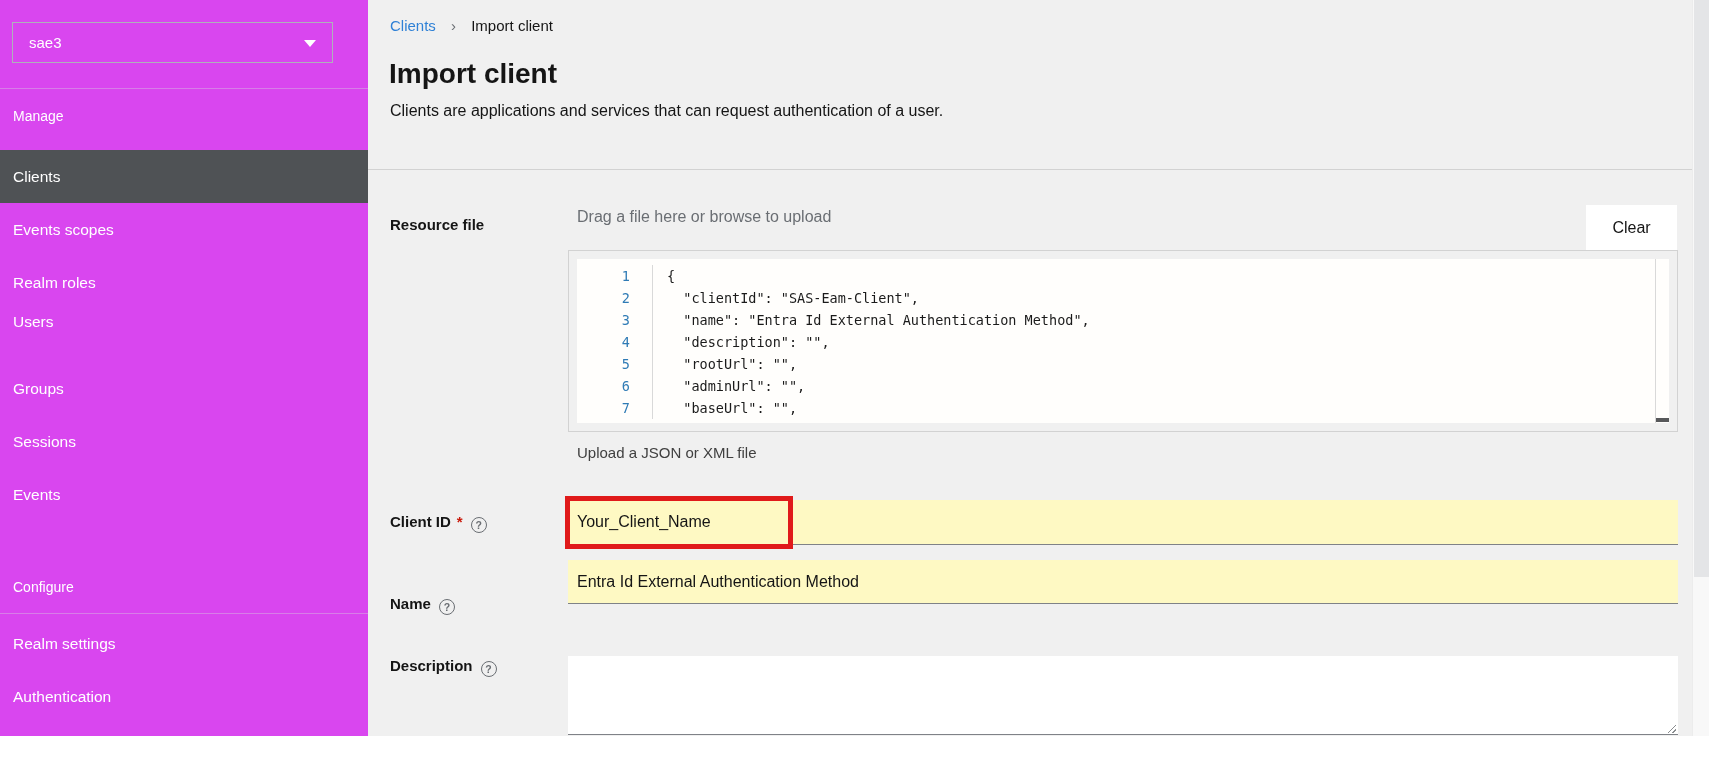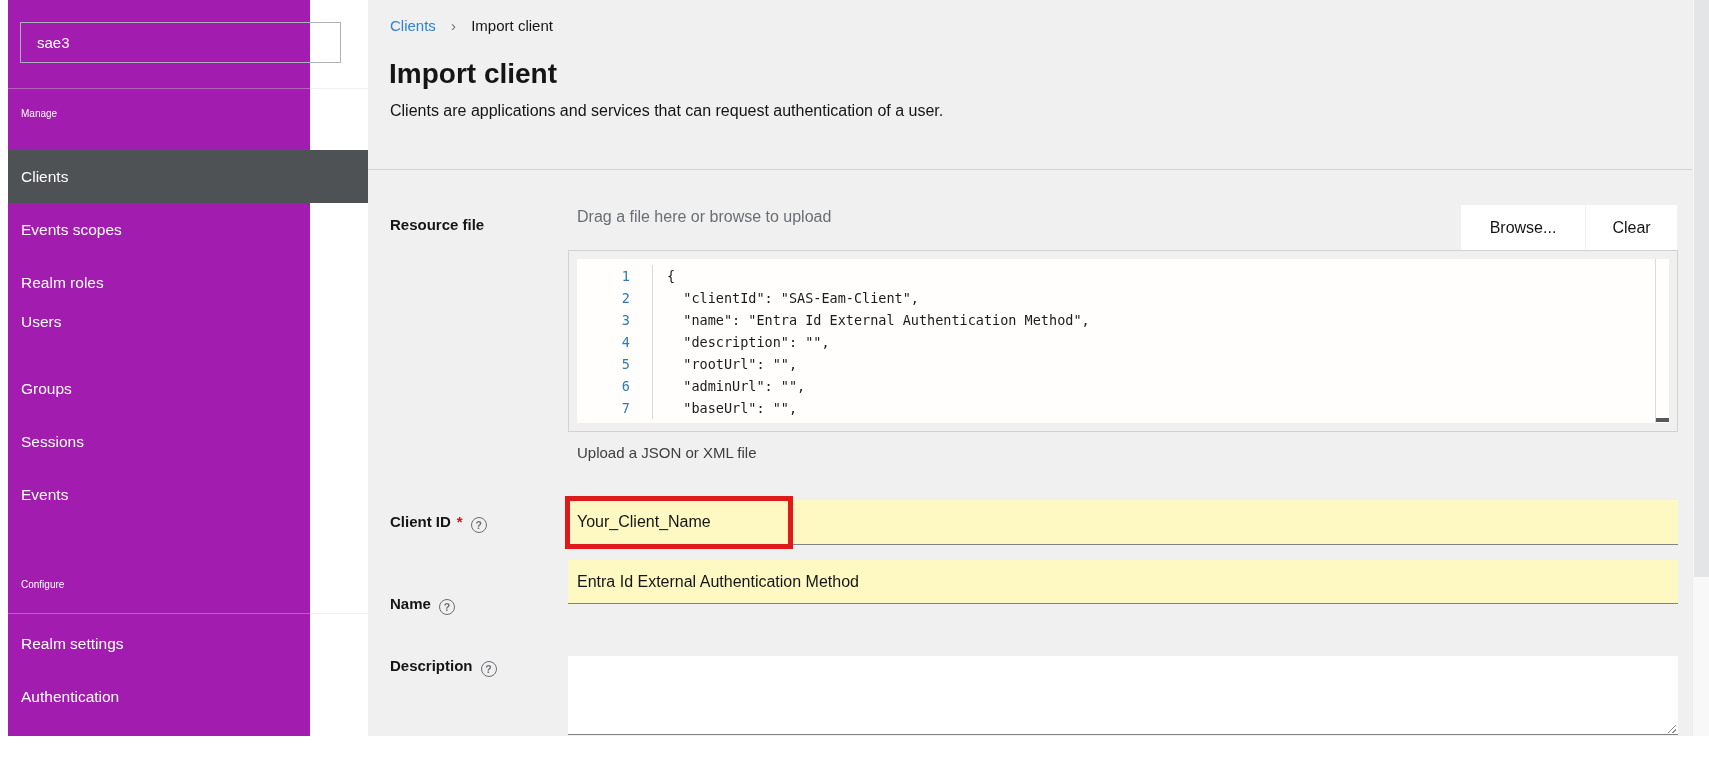--- a/index.html
+++ b/index.html
@@ -3,32 +3,32 @@
 <meta charset="utf-8">
 <style>
   html,body{margin:0;padding:0;}
   body{
     width:1709px;height:780px;background:#ffffff;overflow:hidden;
     font-family:"Liberation Sans", sans-serif;color:#151515;position:relative;
   }
   .canvas{position:absolute;left:0;top:0;width:1709px;height:780px;}
 
   
-  .sidebar{position:absolute;left:0;top:0;width:302px;height:736px;background:#a21caf;margin-left:8px;}
+  .sidebar{position:absolute;left:0;top:0;width:368px;height:736px;background:#d946ef;}
   .realm-box{
     position:absolute;left:12px;top:22px;width:321px;height:41px;box-sizing:border-box;
     border:1px solid #aeb1ba;color:#fff;font-size:15px;cursor:pointer;
   }
   .realm-box .realm-name{position:absolute;left:16px;top:0;line-height:39px;}
   .caret{
     position:absolute;right:16px;top:17px;width:0;height:0;
     border-left:6px solid transparent;border-right:6px solid transparent;border-top:7px solid #ffffff;
   }
   .sb-divider{position:absolute;left:0;width:368px;height:1px;background:rgba(215,216,222,0.38);}
-  .group-label{position:absolute;left:13px;color:#fff;font-size:10px;}
+  .group-label{position:absolute;left:13px;color:#fff;font-size:14px;}
   .nav-item{
     position:absolute;left:0;width:368px;height:53px;line-height:53px;box-sizing:border-box;
     padding-left:13px;color:#fff;font-size:15.5px;text-decoration:none;display:block;cursor:pointer;
   }
   .nav-item.active{background:#4f5255;}
 
   
   .main{position:absolute;left:368px;top:0;width:1324px;height:736px;background:#f0f0f0;}
   .breadcrumb{position:absolute;left:22px;top:17px;font-size:15px;}
   .crumb-link{color:#2f81d6;text-decoration:none;cursor:pointer;}
@@ -140,21 +140,20 @@
     <h1 class="page-title" style="margin:0;">Import client</h1>
     <div class="page-subtitle">Clients are applications and services that can request authentication of a user.</div>
     <div class="header-divider"></div>
 
     <div class="field-label" style="top:216px;">
       <span>Resource file</span>
     </div>
     <div class="drop-text">
       <span>Drag a file here or browse to upload</span>
     </div>
-    <button class="file-btn browse-btn">Browse...</button>
     <button class="file-btn clear-btn">Clear</button>
 
     <div class="editor-outer">
       <div class="editor-inner">
         <div class="code-scroll">
           <div class="code-line">
             <span class="line-num">1</span>
             <span class="line-code">{</span>
           </div>
           <div class="code-line">

